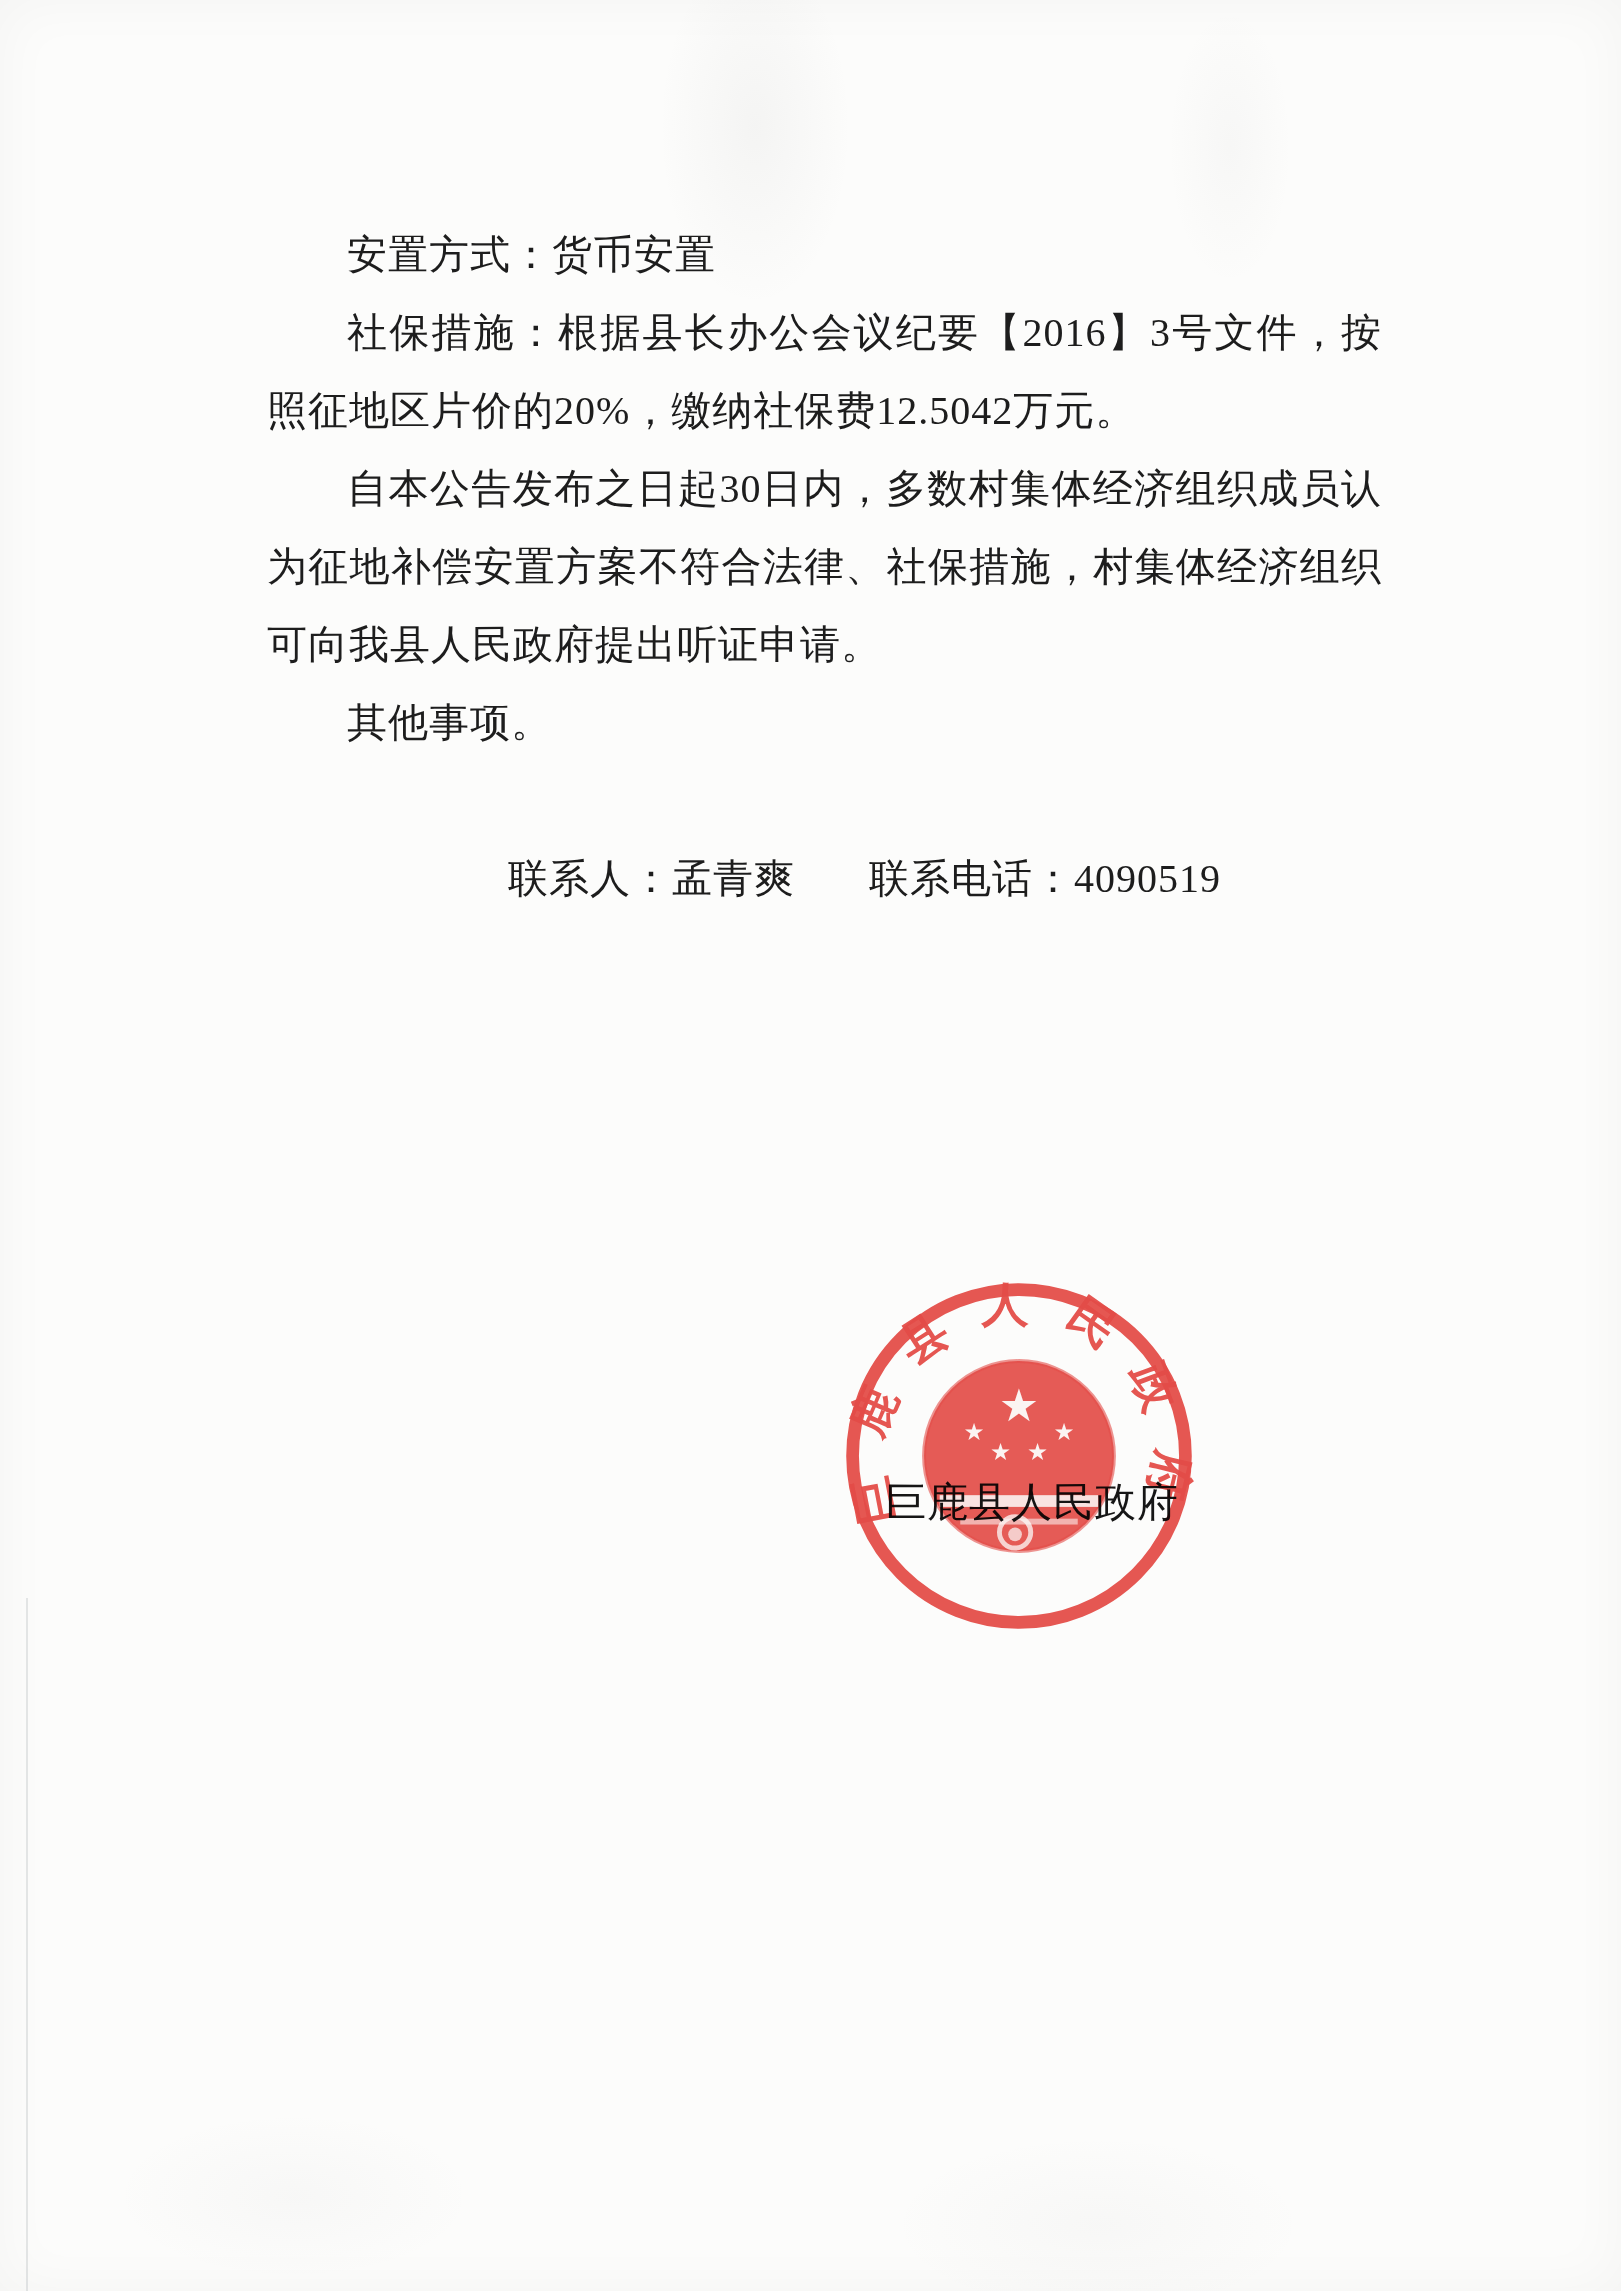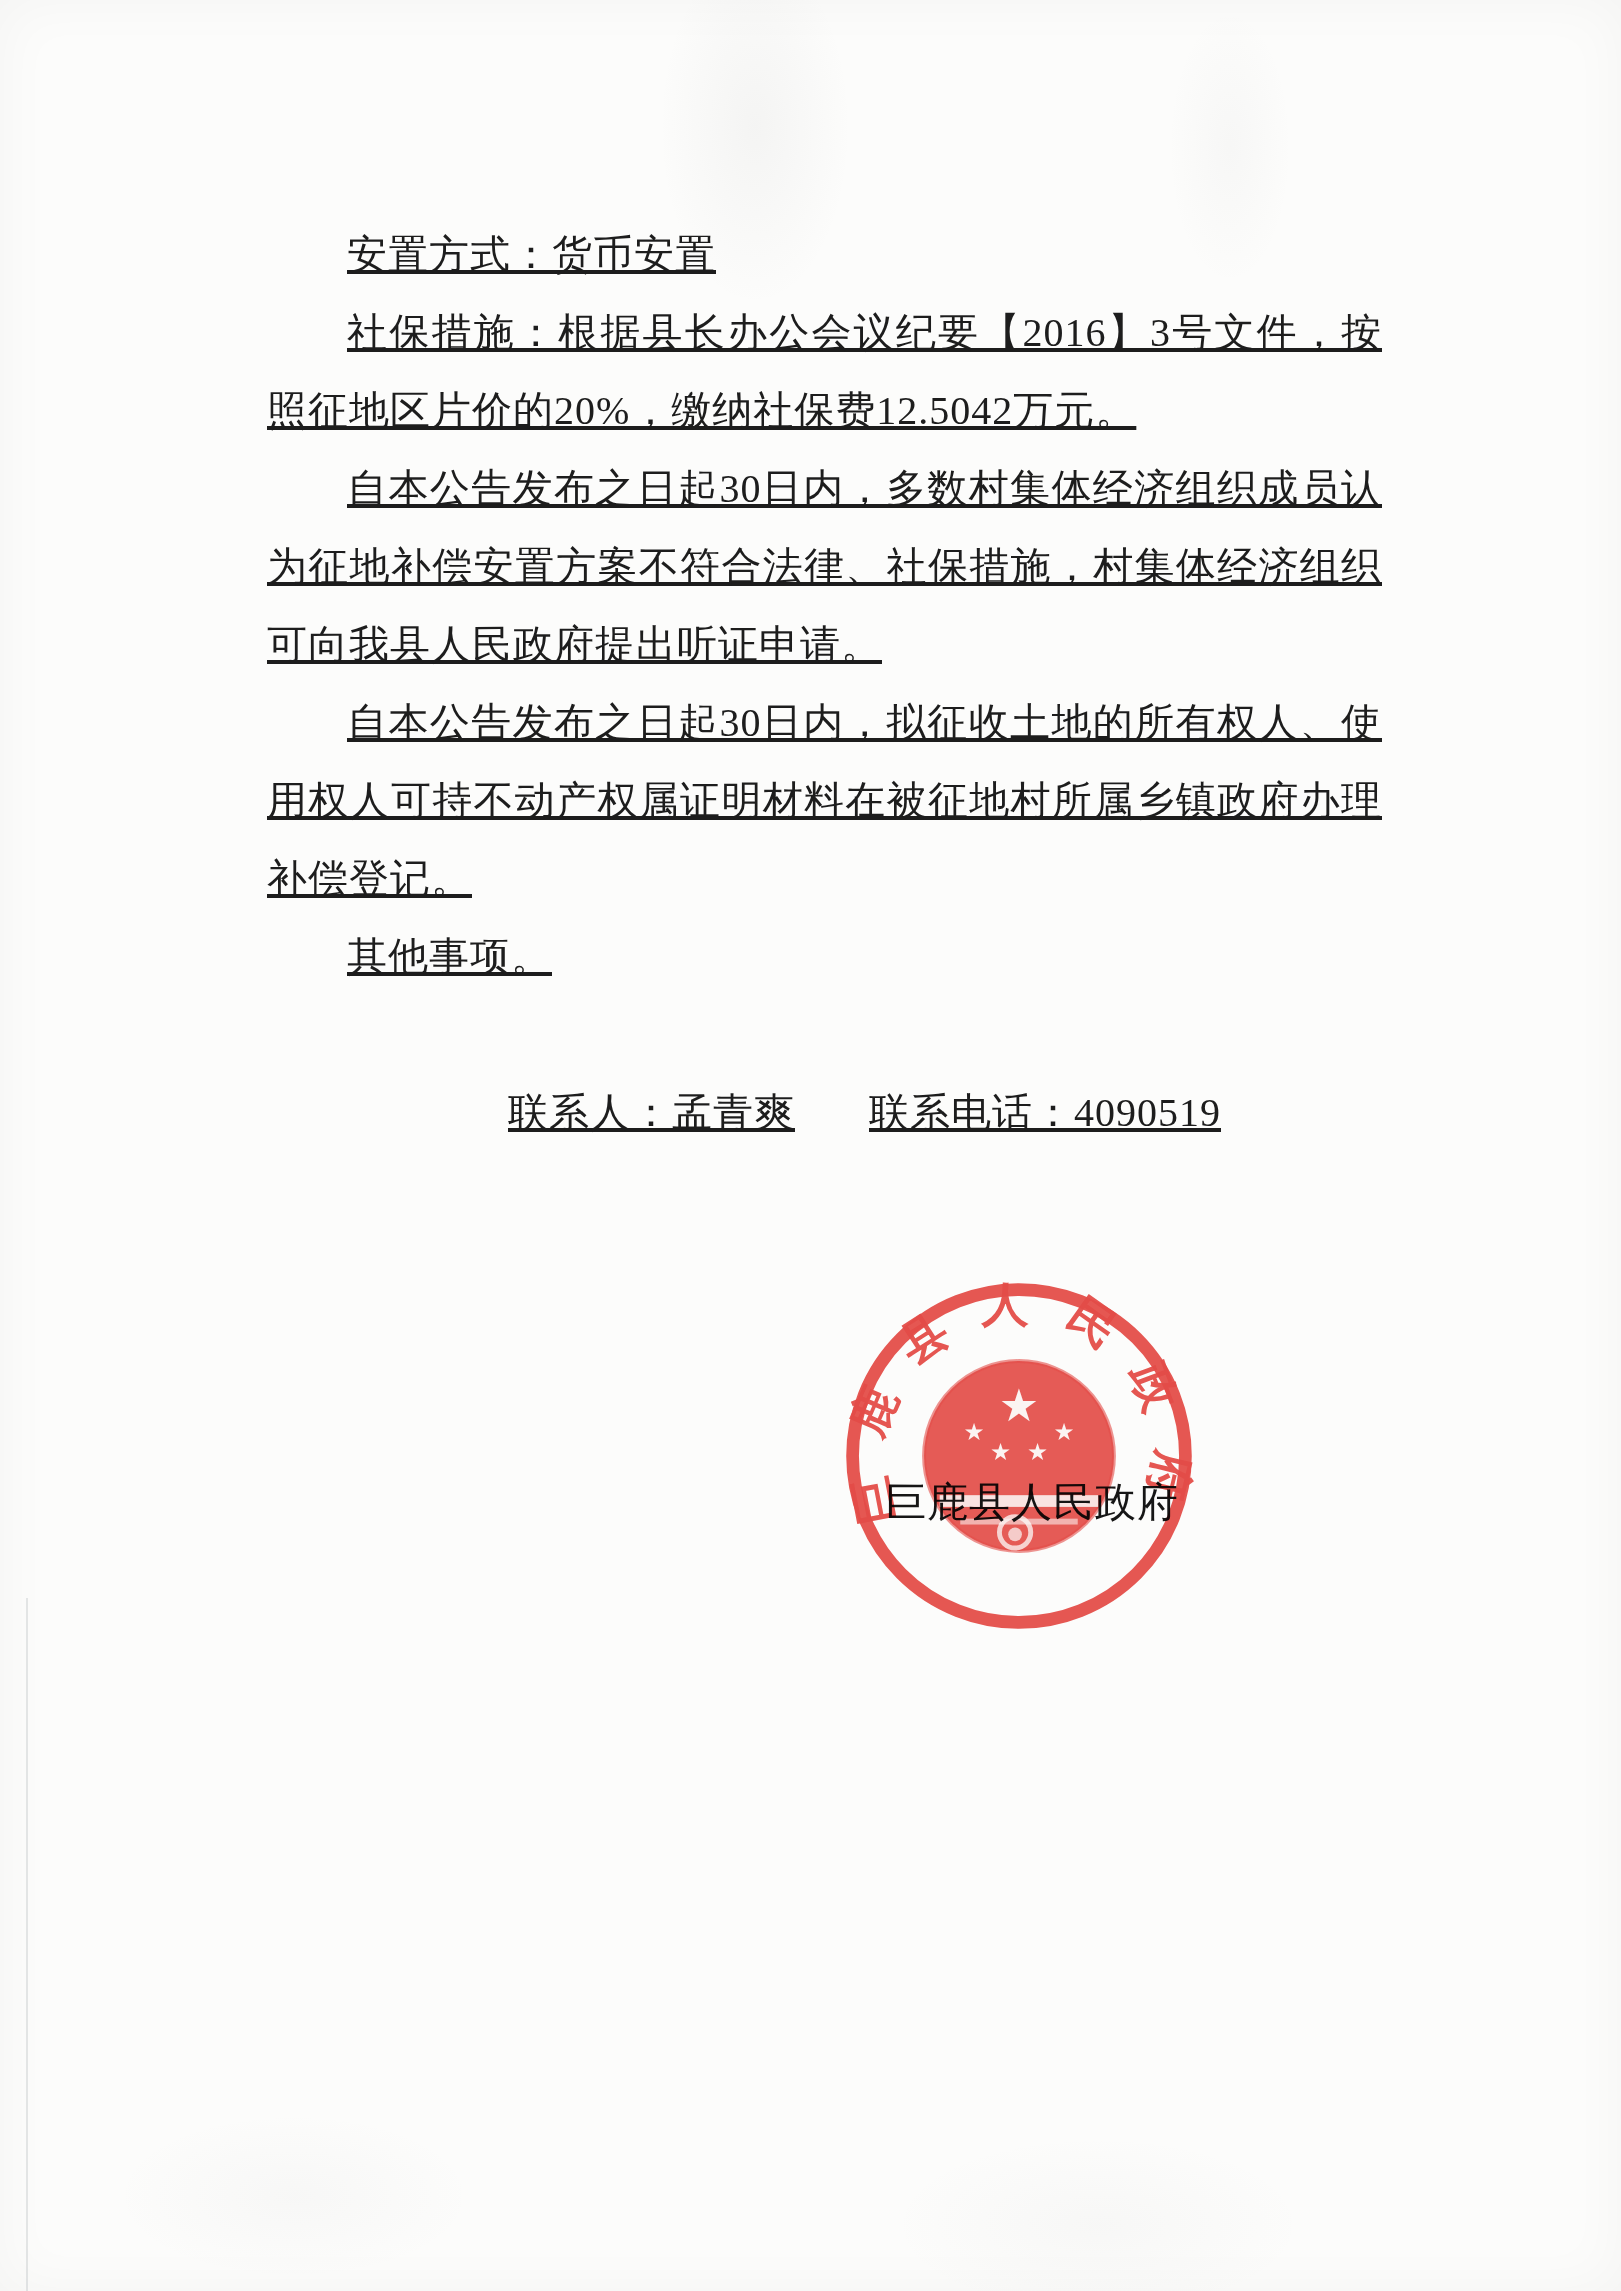--- a/index.html
+++ b/index.html
@@ -17,21 +17,21 @@
       #fcfcfb;
     box-shadow:inset 0 0 59px rgba(0,0,0,0.035);
   }
   .edge-line{
     position:absolute;left:25.5px;top:1598px;width:2px;height:694px;
     background:rgba(60,70,80,0.12);
   }
   .body-text{
     position:absolute;left:267px;top:216px;width:1115px;
     font-size:40px;line-height:78px;letter-spacing:1px;
-    color:#1d1d1d;text-align:justify;text-decoration:underline;
+    color:#1d1d1d;text-align:justify;
   }
   .body-text p{margin:0;text-indent:2em;}
   .body-text p.contact{margin-top:78px;text-align:center;}
   .gap{display:inline-block;width:74px;}
   .signature{
     position:absolute;left:875px;top:1462px;width:314px;
     font-size:41px;line-height:80px;letter-spacing:1px;
     color:#161616;text-align:center;z-index:1;
   }
   .seal{
@@ -48,21 +48,20 @@
 <body>
 
 <div class="page">
 
   <div class="edge-line"></div>
 
   <div class="body-text">
     <p>安置方式：货币安置</p>
     <p>社保措施：根据县长办公会议纪要【2016】3号文件，按照征地区片价的20%，缴纳社保费12.5042万元。</p>
     <p>自本公告发布之日起30日内，多数村集体经济组织成员认为征地补偿安置方案不符合法律、社保措施，村集体经济组织可向我县人民政府提出听证申请。</p>
-    <p>自本公告发布之日起30日内，拟征收土地的所有权人、使用权人可持不动产权属证明材料在被征地村所属乡镇政府办理补偿登记。</p>
     <p>其他事项。</p>
     <p class="contact"><span>联系人：</span><span>孟青爽</span><span class="gap"></span><span>联系电话：</span><span>4090519</span></p>
   </div>
 
   <div class="signature">
     <div>巨鹿县人民政府</div>
   </div>
 
   <svg class="seal" width="372" height="372" viewBox="0 0 380 380" aria-hidden="true">
     <g transform="translate(190,190)">

